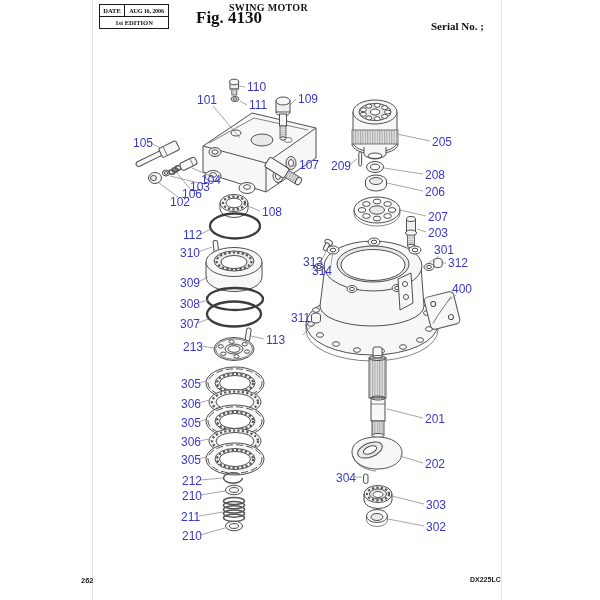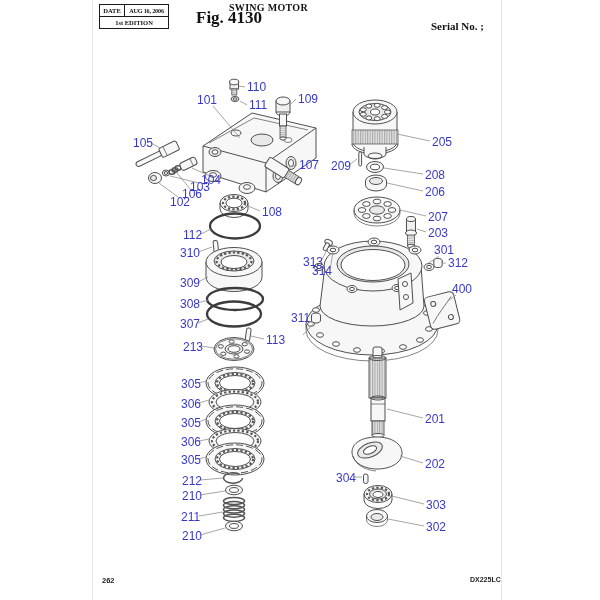--- a/index.html
+++ b/index.html
@@ -13,21 +13,21 @@
   .db-row1{display:flex;height:12px;border-bottom:1.3px solid #1a1a1a;box-sizing:border-box;}
   .db-c1{width:25px;border-right:1.3px solid #1a1a1a;box-sizing:border-box;
          font-size:6.5px;display:flex;align-items:center;justify-content:center;}
   .db-c2{flex:1;font-size:6.2px;display:flex;align-items:center;justify-content:center;letter-spacing:-0.2px;}
   .db-row2{height:10px;font-size:6.5px;display:flex;align-items:center;justify-content:center;}
   .figlabel{position:absolute;left:196px;top:8px;font-size:17px;font-weight:bold;color:#111;}
   .titleblock{position:absolute;left:229px;top:3px;font-size:10px;font-weight:bold;color:#111;
               line-height:10.5px;letter-spacing:0.3px;white-space:nowrap;}
   .serial{position:absolute;left:431px;top:20px;font-size:11px;font-weight:bold;color:#111;}
   
-  .pageno{position:absolute;left:102px;top:576px;font-size:7.5px;font-weight:bold;
+  .pageno{position:absolute;left:81px;top:576px;font-size:7.5px;font-weight:bold;
           font-family:"Liberation Sans",sans-serif;color:#222;}
   .model{position:absolute;left:470px;top:576px;font-size:7px;font-weight:bold;
          font-family:"Liberation Sans",sans-serif;color:#222;}
   
   svg#diagram{position:absolute;left:0;top:0;}
   .ln{fill:none;stroke:var(--line,#4f4f4f);stroke-width:1;}
   .thin{stroke-width:0.7;}
   .fl{fill:#f7f7f7;stroke:var(--line,#4f4f4f);stroke-width:1;}
   .fl2{fill:#e9e9e9;stroke:var(--line,#4f4f4f);stroke-width:1;}
   .flw{fill:#ffffff;stroke:var(--line,#4f4f4f);stroke-width:1;}

